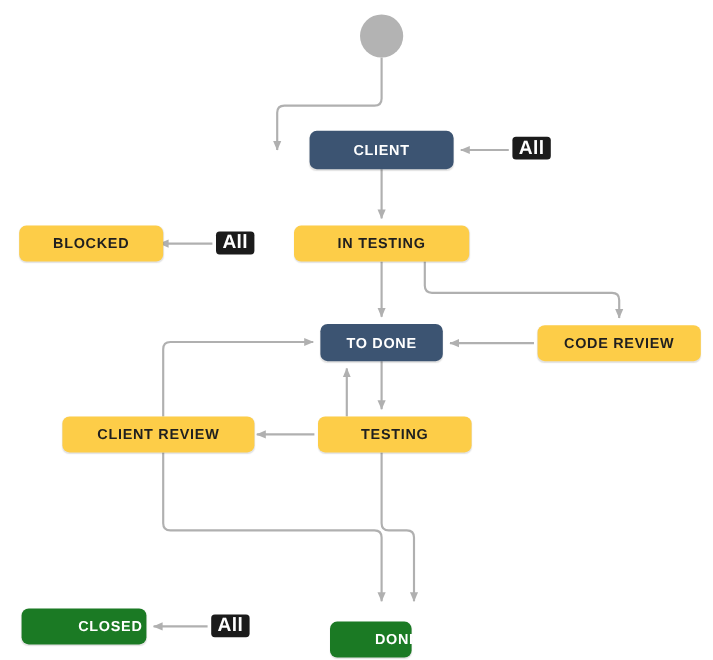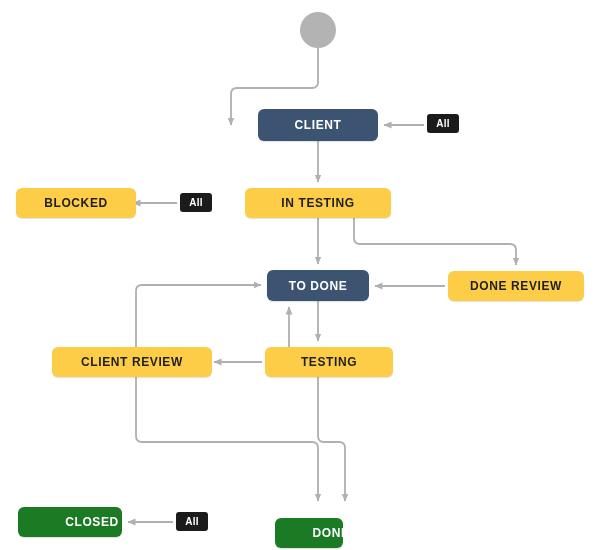--- a/index.html
+++ b/index.html
@@ -58,21 +58,21 @@
     position: absolute;
     border-radius: 50%;
     background: #b3b3b3;
   }
   .badge {
     position: absolute;
     box-sizing: border-box;
     background: #1b1b1b;
     color: #ffffff;
     border-radius: 3px;
-    font-size: 10px;
+    font-size: 16px;
     font-weight: bold;
     display: flex;
     align-items: center;
     justify-content: center;
     letter-spacing: 0.3px;
     user-select: none;
   }
 </style>
 </head>
 <body>
@@ -112,21 +112,21 @@
       <div class="node node-yellow" style="left: 16px; top: 188px; width: 120px; height: 30px;">
         <span>BLOCKED</span>
       </div>
       <div class="node node-yellow" style="left: 245px; top: 188px; width: 146px; height: 30px;">
         <span>IN TESTING</span>
       </div>
       <div class="node node-blue" style="left: 267px; top: 270px; width: 102px; height: 31px;">
         <span>TO DONE</span>
       </div>
       <div class="node node-yellow" style="left: 448px; top: 271px; width: 136px; height: 30px;">
-        <span>DONE REVIEW</span>
+        <span>CODE REVIEW</span>
       </div>
       <div class="node node-yellow" style="left: 52px; top: 347px; width: 160px; height: 30px;">
         <span>CLIENT REVIEW</span>
       </div>
       <div class="node node-yellow" style="left: 265px; top: 347px; width: 128px; height: 30px;">
         <span>TESTING</span>
       </div>
       <div class="node node-green" style="left: 18px; top: 507px; width: 104px; height: 30px;">
         <span>CLOSED</span>
       </div>

